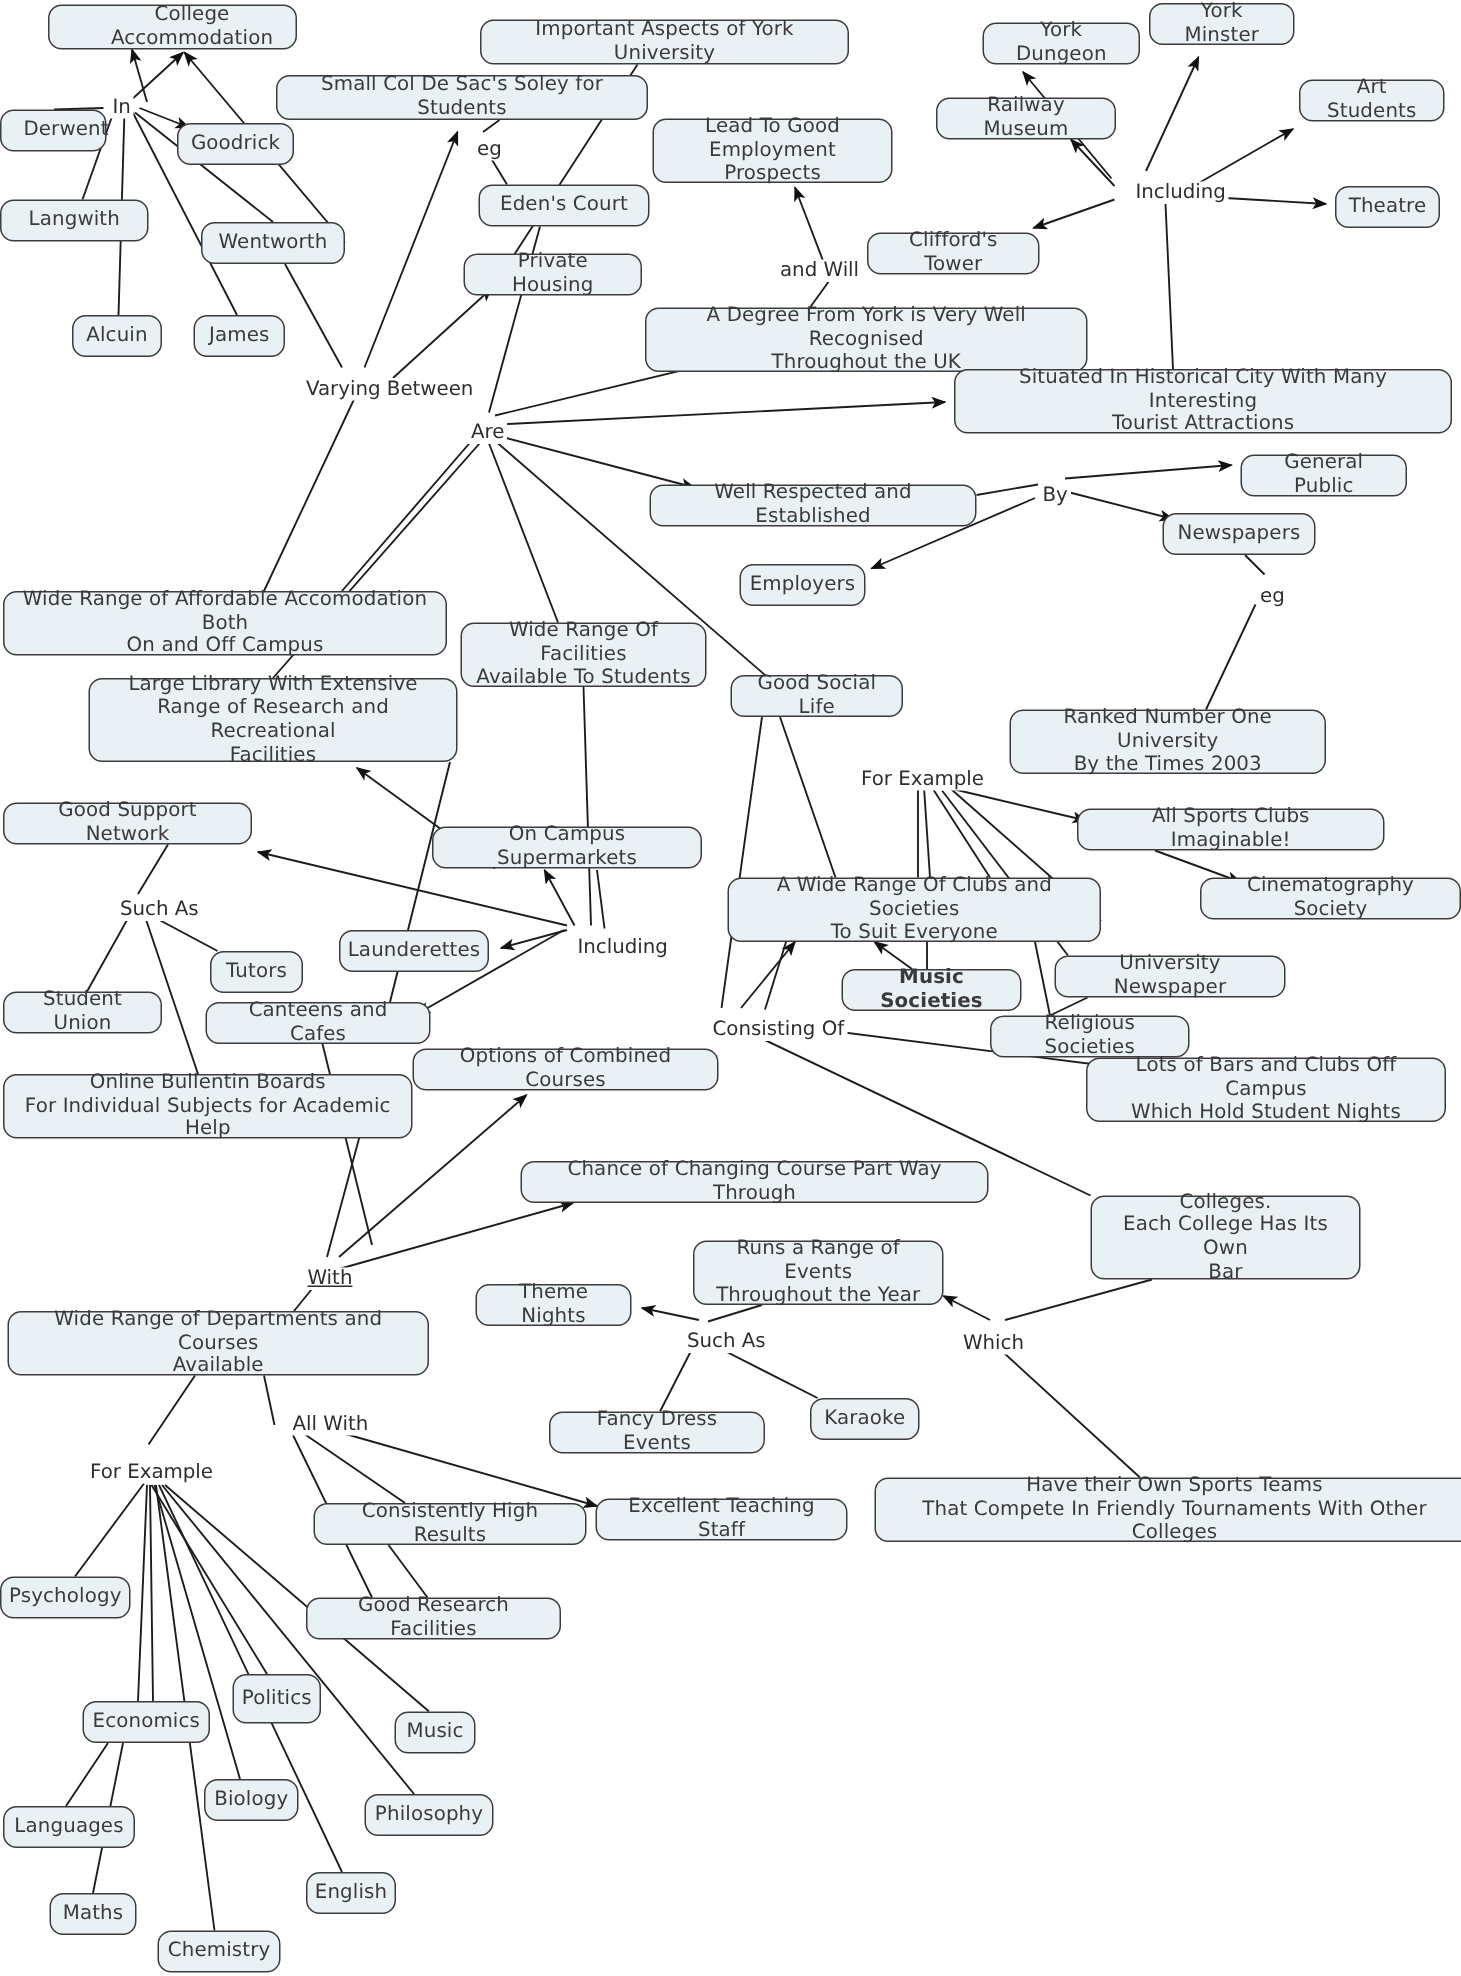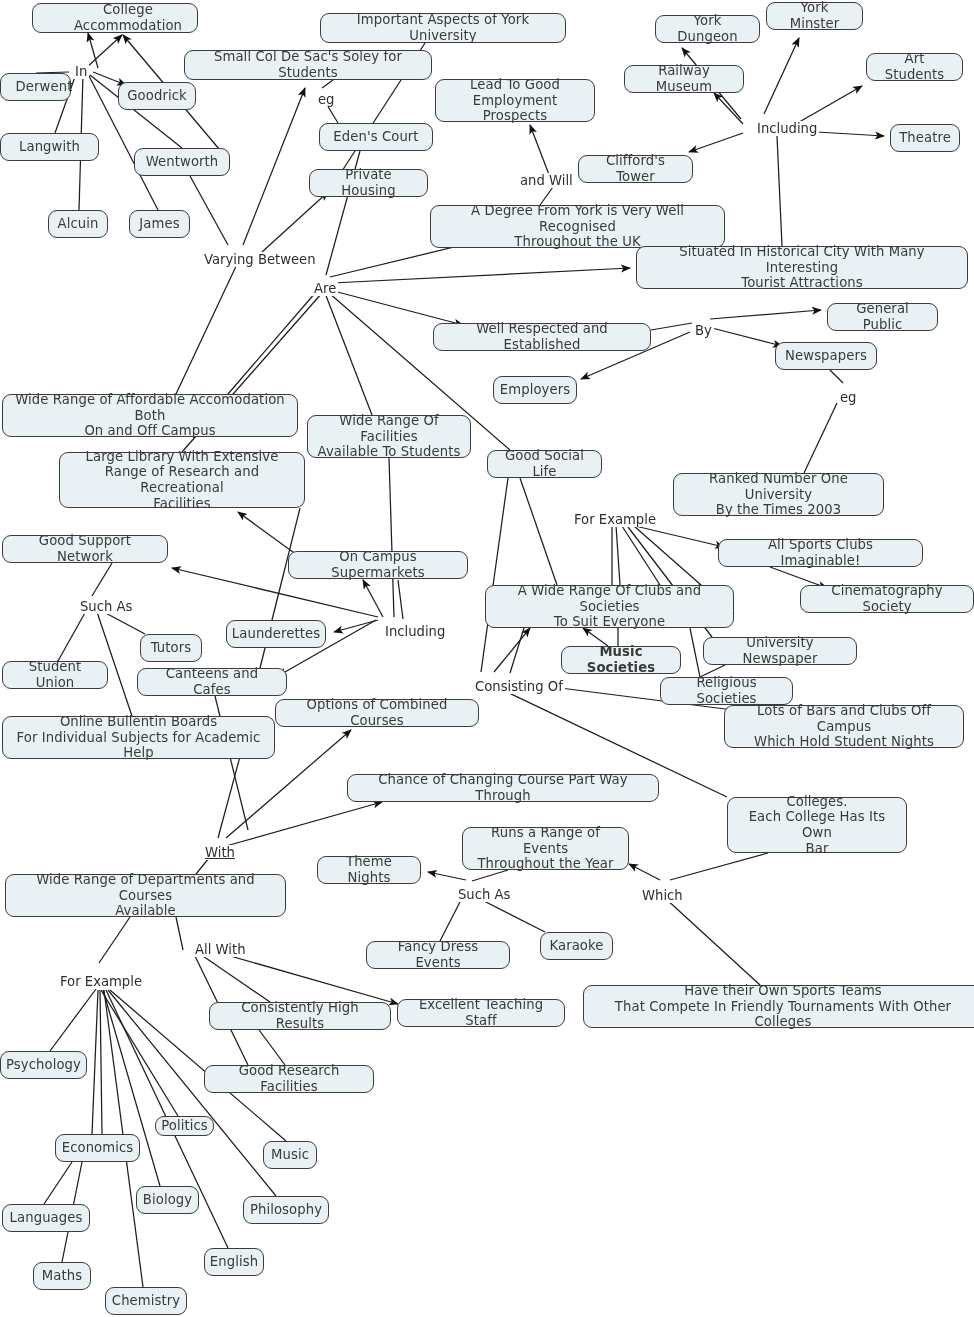--- a/index.html
+++ b/index.html
@@ -225,21 +225,21 @@
       <div class="node" style="left: 5px; top: 874px; width: 281px; height: 43px;">Wide Range of Departments and Courses
 Available</div>
       <div class="node" style="left: 540px; top: 932px; width: 73px; height: 28px;">Karaoke</div>
       <div class="node" style="left: 366px; top: 941px; width: 144px; height: 28px;">Fancy Dress Events</div>
       <div class="node" style="left: 209px; top: 1002px; width: 182px; height: 28px;">Consistently High Results</div>
       <div class="node" style="left: 397px; top: 999px; width: 168px; height: 28px;">Excellent Teaching Staff</div>
       <div class="node" style="left: 583px; top: 985px; width: 400px; height: 43px;">Have their Own Sports Teams
 That Compete In Friendly Tournaments With Other Colleges</div>
       <div class="node" style="left: 0px; top: 1051px; width: 87px; height: 28px;">Psychology</div>
       <div class="node" style="left: 204px; top: 1065px; width: 170px; height: 28px;">Good Research Facilities</div>
-      <div class="node" style="left: 155px; top: 1116px; width: 59px; height: 20px;">Politics</div>
+      <div class="node" style="left: 155px; top: 1116px; width: 59px; height: 33px;">Politics</div>
       <div class="node" style="left: 55px; top: 1134px; width: 85px; height: 28px;">Economics</div>
       <div class="node" style="left: 263px; top: 1141px; width: 54px; height: 28px;">Music</div>
       <div class="node" style="left: 136px; top: 1186px; width: 63px; height: 28px;">Biology</div>
       <div class="node" style="left: 243px; top: 1196px; width: 86px; height: 28px;">Philosophy</div>
       <div class="node" style="left: 2px; top: 1204px; width: 88px; height: 28px;">Languages</div>
       <div class="node" style="left: 204px; top: 1248px; width: 60px; height: 28px;">English</div>
       <div class="node" style="left: 33px; top: 1262px; width: 58px; height: 28px;">Maths</div>
       <div class="node" style="left: 105px; top: 1287px; width: 82px; height: 28px;">Chemistry</div>
     </div>
   <div id="labels-layer">

